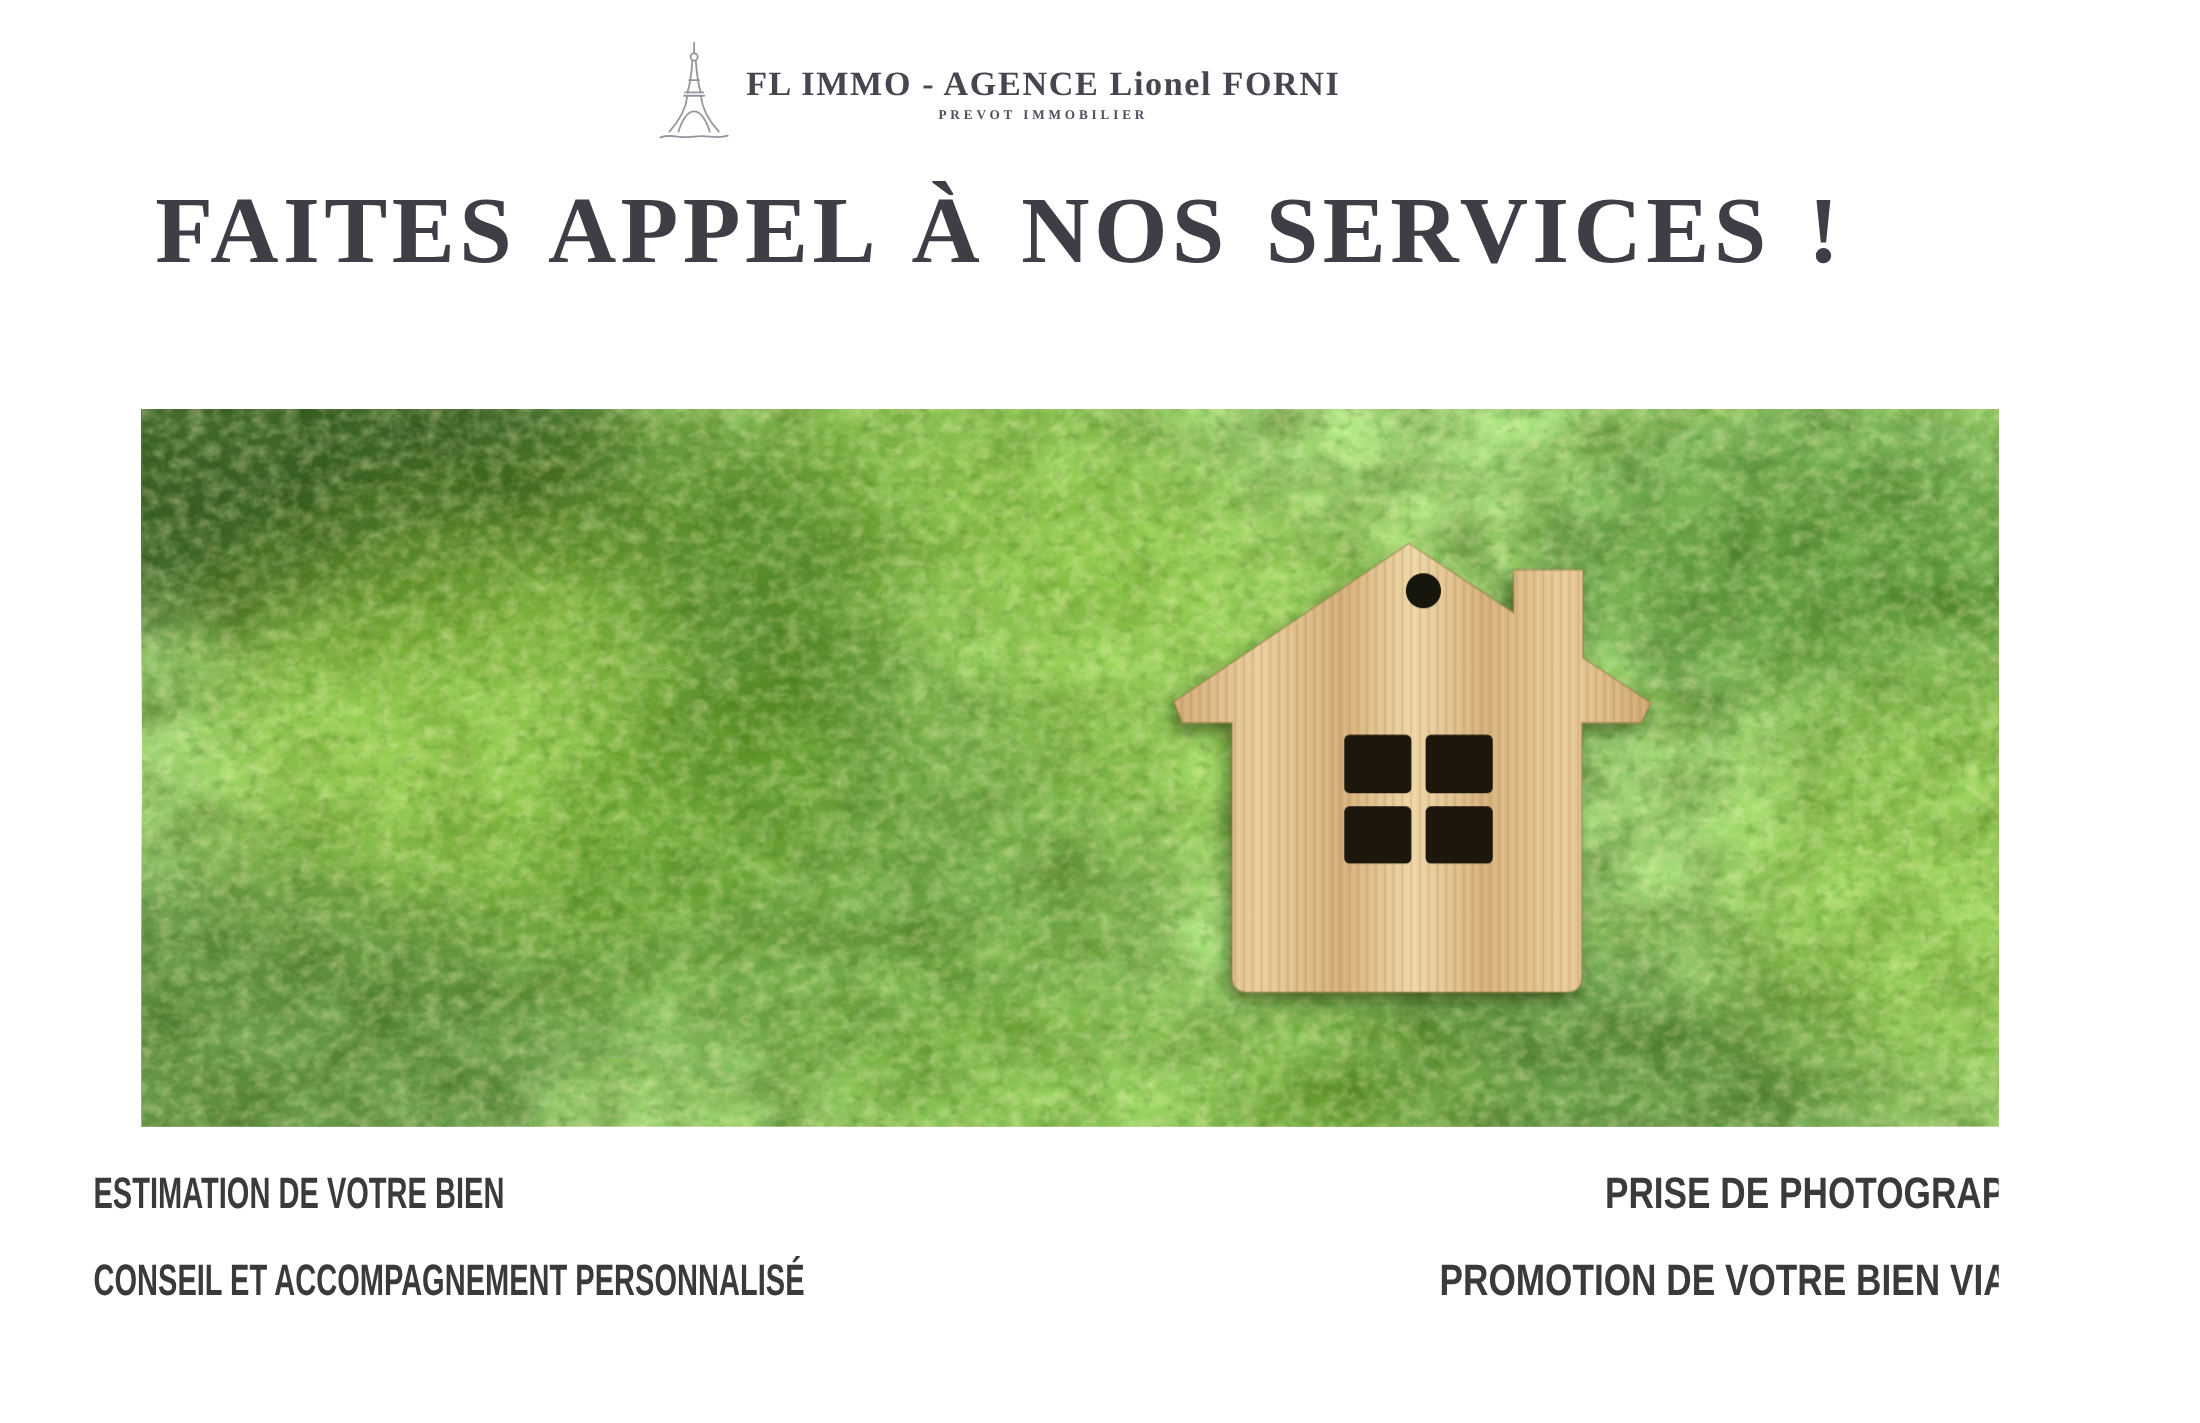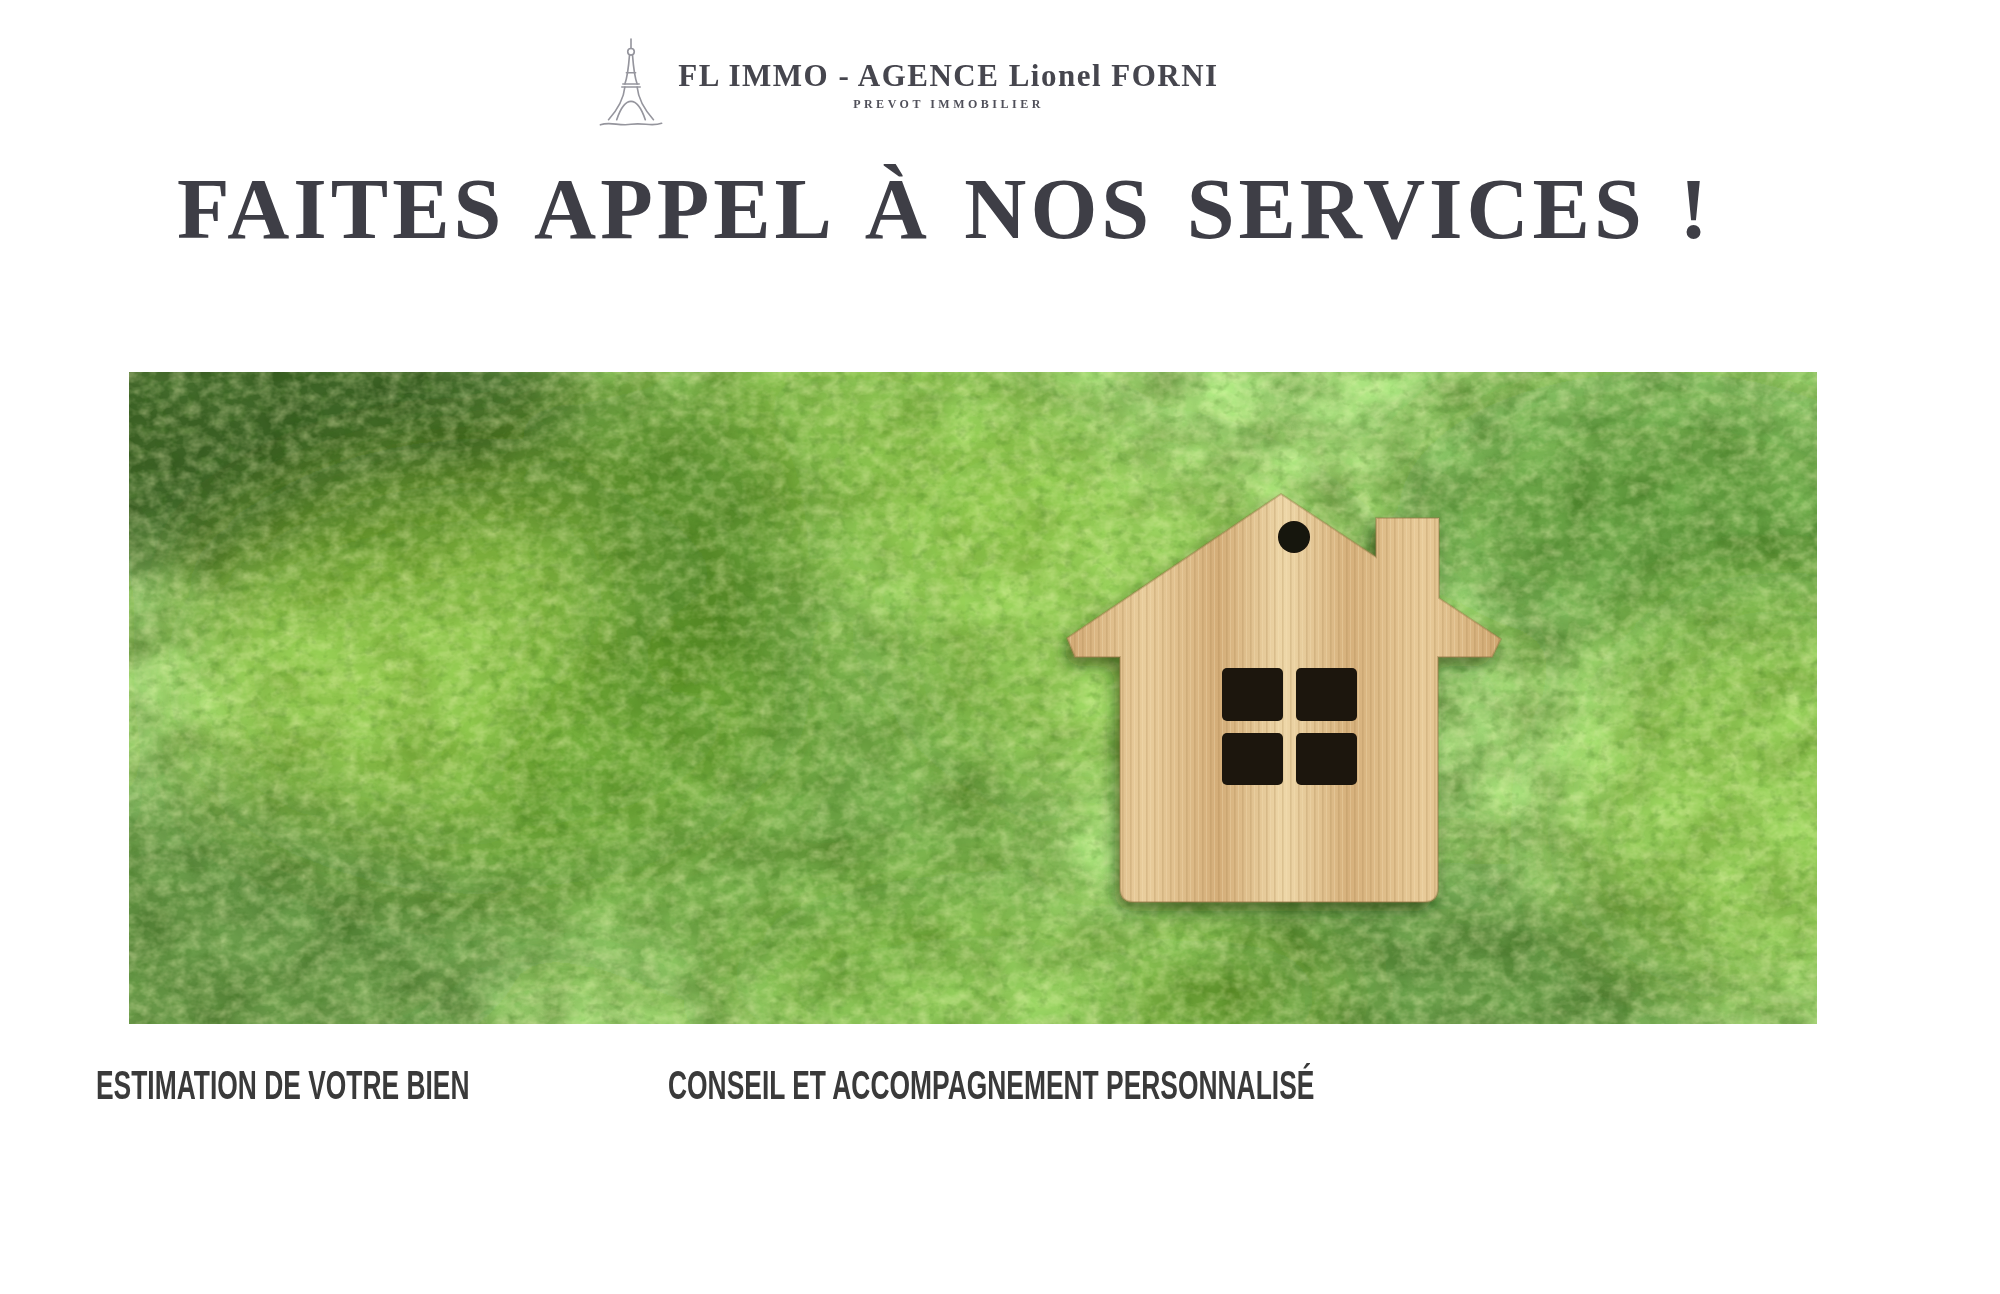--- a/index.html
+++ b/index.html
@@ -19,21 +19,21 @@
     color:#46464e;white-space:nowrap;line-height:1.15;
   }
   .brand-subtitle{
     font-size:12px;font-weight:600;letter-spacing:3.5px;
     color:#50505a;margin-top:4px;white-space:nowrap;
   }
   
   .main-title{
     position:absolute;top:166px;left:0;width:100%;margin:0;
     text-align:center;font-size:86px;font-weight:600;line-height:1;
-    letter-spacing:4px;word-spacing:8px;color:#3e3e46;white-space:nowrap;padding-left:36px;
+    letter-spacing:4px;word-spacing:8px;color:#3e3e46;white-space:nowrap;
   }
   .services-line-wrap{
     position:absolute;top:282px;left:0;width:100%;
     display:flex;justify-content:center;
   }
   .services-line{
     font-size:54px;font-weight:600;line-height:1;color:#060606;
     white-space:nowrap;transform:scaleX(0.88);transform-origin:center top;
   }
   
@@ -41,21 +41,21 @@
     position:absolute;left:129px;top:372px;width:1741px;height:652px;
   }
   .photo svg{display:block;width:100%;height:100%;}
   
   .features{
     position:absolute;top:1065px;left:85px;right:88px;
     display:flex;justify-content:space-between;
     font-family:"Liberation Sans", sans-serif;font-weight:bold;
     color:#3a3a3a;font-size:40px;line-height:40px;
   }
-  .features .col{display:flex;flex-direction:row;gap:6px;margin-left:11px;}
+  .features .col{display:flex;flex-direction:column;gap:39px;}
   .features .col.left{align-items:flex-start;text-align:left;}
   .features .col.right{align-items:flex-end;text-align:right;}
   .features .col.left .feature{white-space:nowrap;transform:scaleX(0.66);transform-origin:left top;}
   .features .col.right .feature{white-space:nowrap;transform:scaleX(0.80);transform-origin:right top;}
 </style>
 </head>
 <body>
 
 <div class="page">
 

